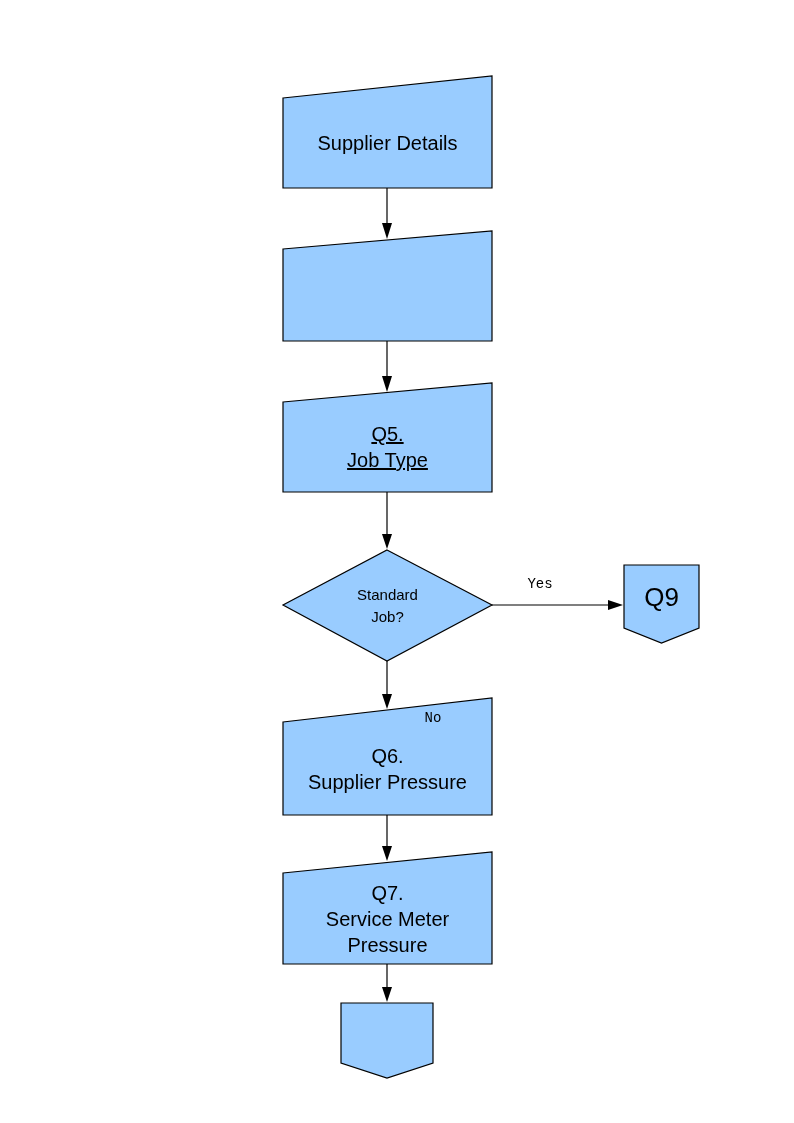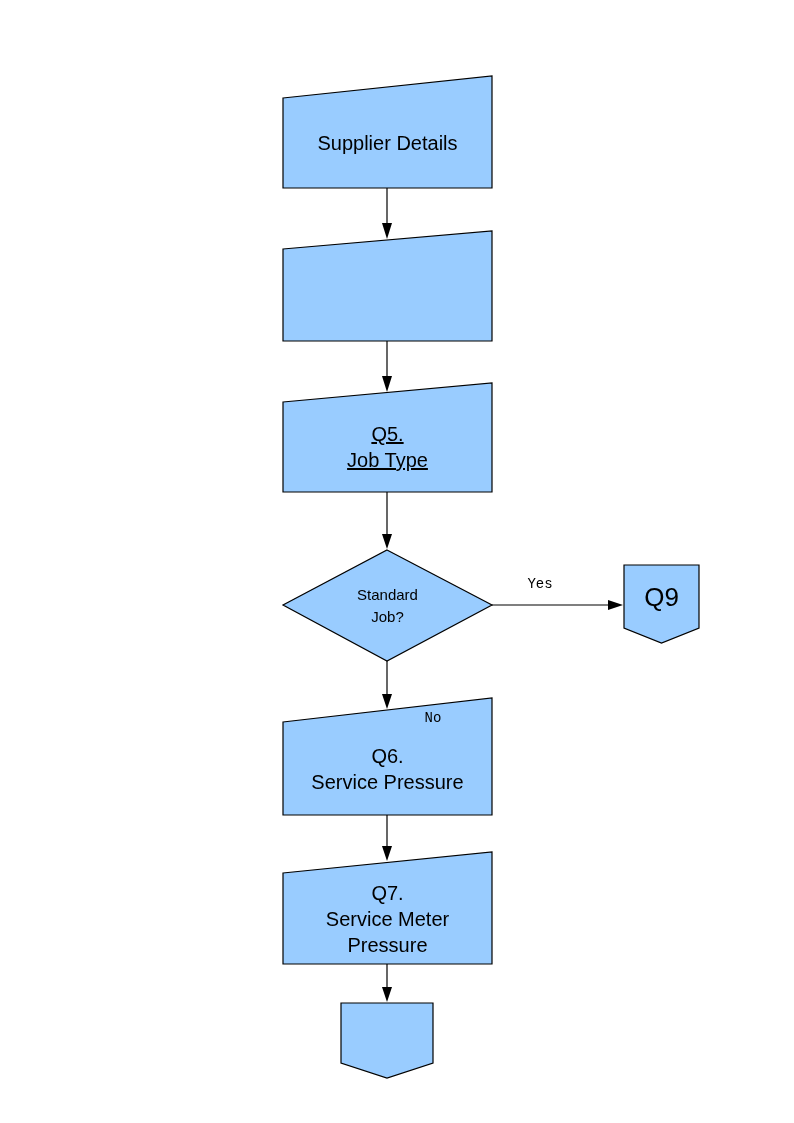--- a/index.html
+++ b/index.html
@@ -78,21 +78,21 @@
 
   <div class="label" style="left:283px; top:402px; width:209px; height:90px;text-decoration:underline;">Q5.
 Job Type</div>
 
   <div class="label label-decision" style="left:283px; top:550px; width:209px; height:111px;">Standard
 Job?</div>
 
   <div class="label label-connector" style="left:624px; top:565px; width:75px; height:63px;">Q9</div>
 
   <div class="label" style="left:283px; top:722px; width:209px; height:93px;">Q6.
-Service Pressure</div>
+Supplier Pressure</div>
 
   <div class="label" style="left:283px; top:873px; width:209px; height:91px;">Q7.
 Service Meter
 Pressure</div>
 
 
   <div class="label label-edge" style="left:503px; top:571px; width:74px; height:26px;">Yes</div>
 
   <div class="label label-edge" style="left:411px; top:666px; width:44px; height:26px;margin-top:39px;">No</div>
 

